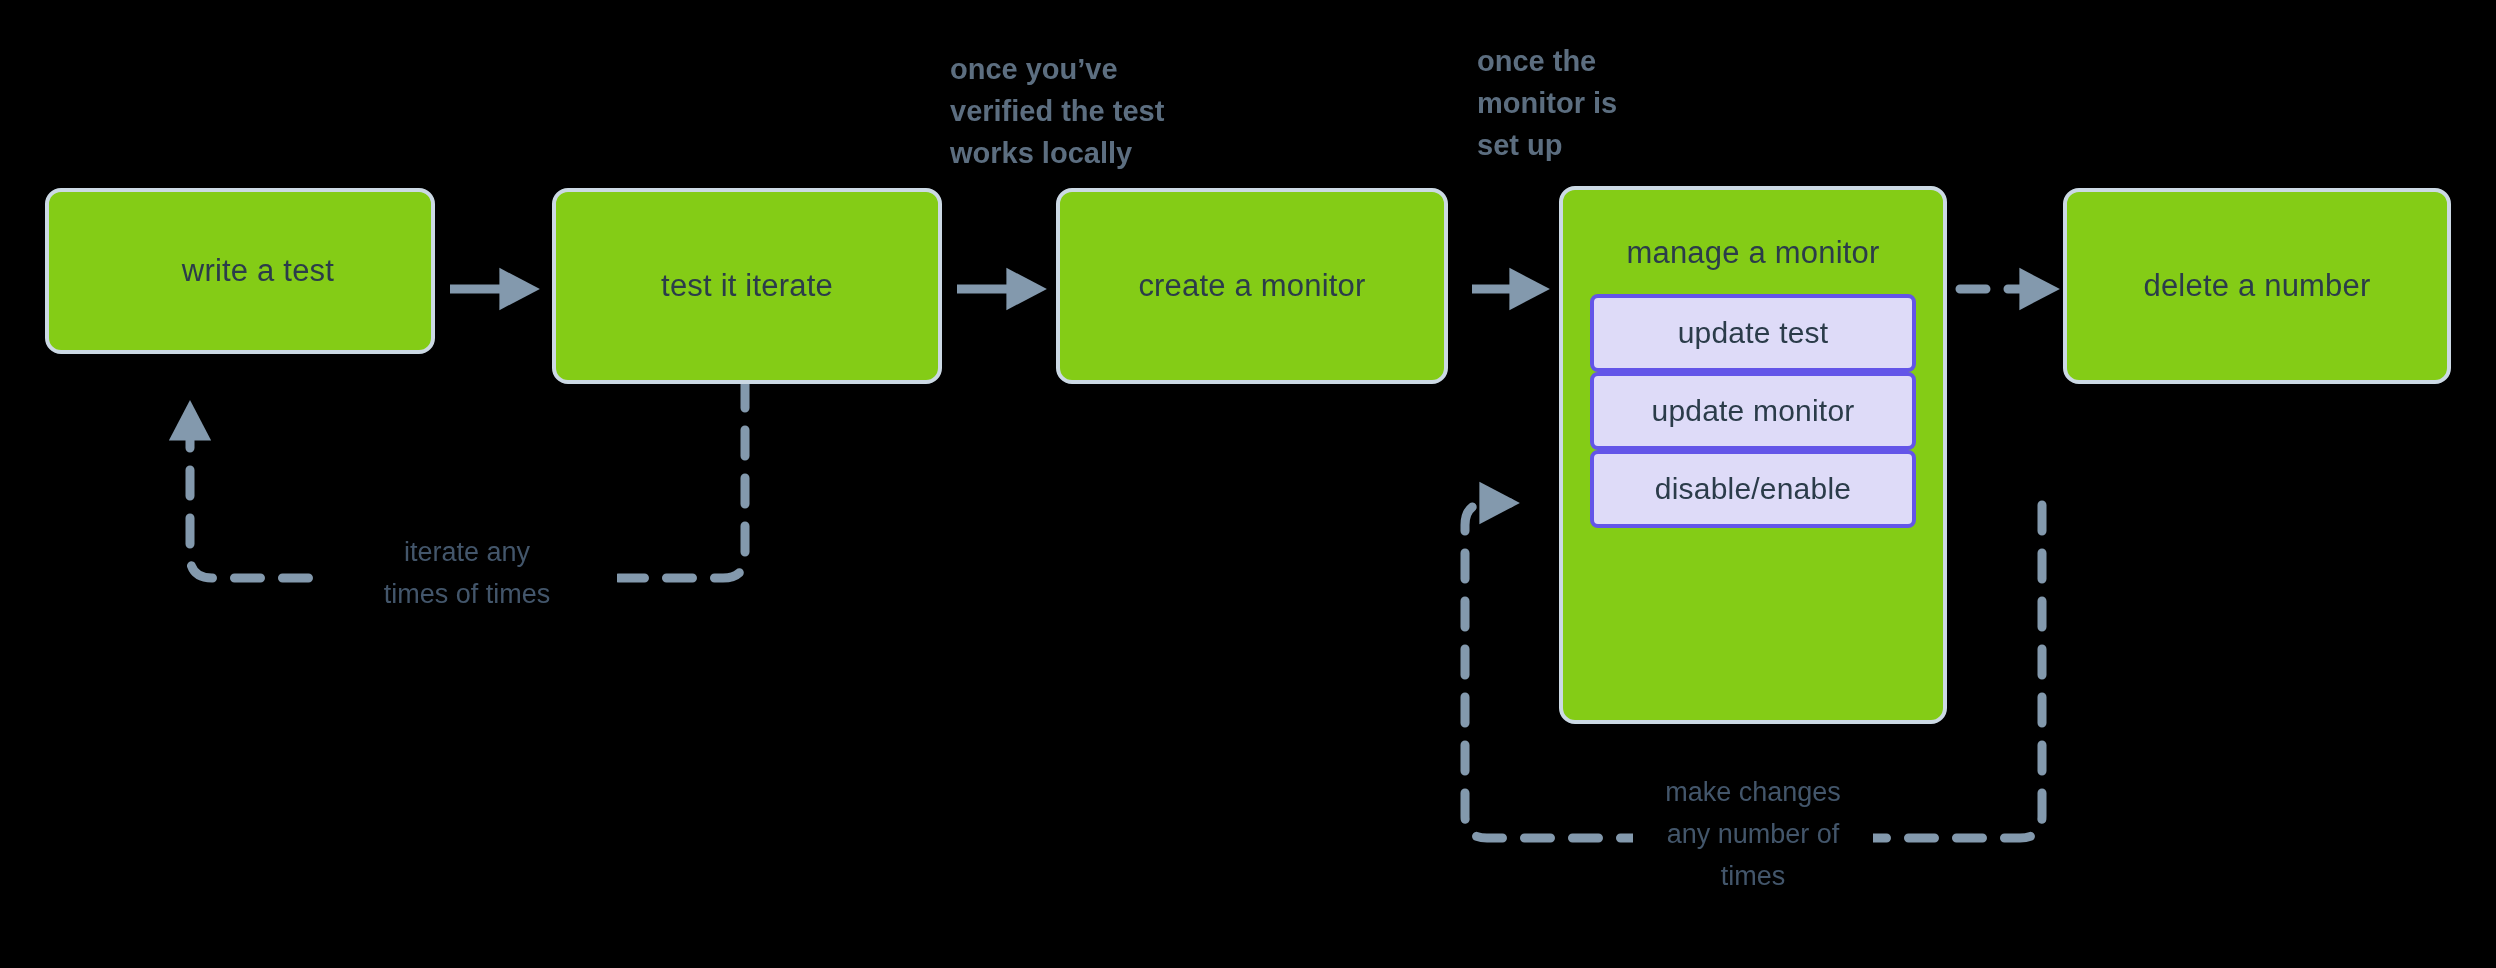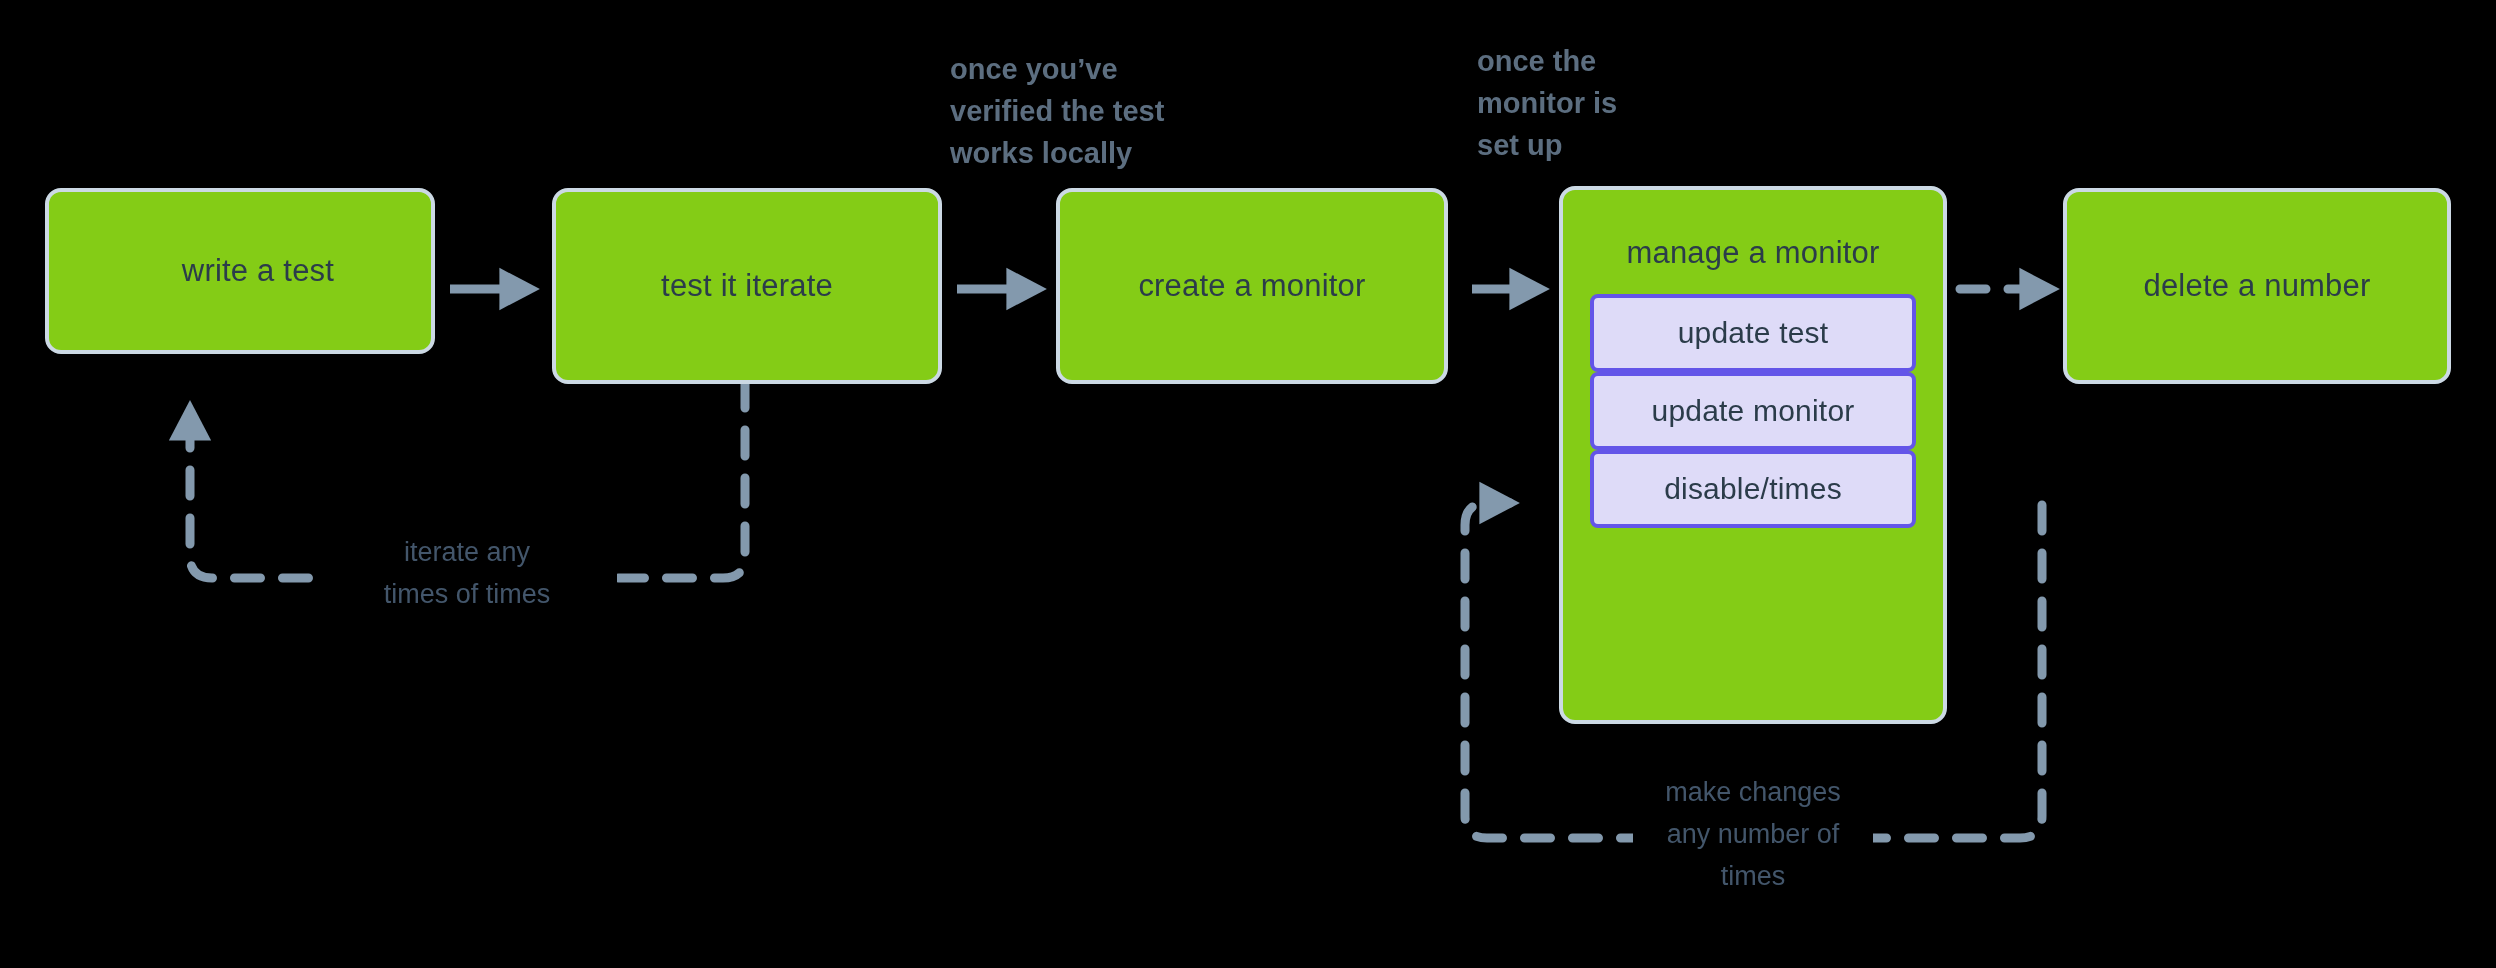--- a/index.html
+++ b/index.html
@@ -129,21 +129,21 @@
   <div class="node-box has-children" style="left:1559px; top:186px; width:388px; height:538px;">
     <div class="node-title">manage a monitor</div>
     <div class="sub-list">
       <div class="sub-box">
         <span>update test</span>
       </div>
       <div class="sub-box">
         <span>update monitor</span>
       </div>
       <div class="sub-box">
-        <span>disable/times</span>
+        <span>disable/enable</span>
       </div>
     </div>
   </div>
 
   <div class="node-box" style="left:2063px; top:188px; width:388px; height:196px;">
     <span class="node-title">delete a number</span>
   </div>
 
   <div class="edge-label" style="left:910px; top:48px;">once you’ve
 verified the test

